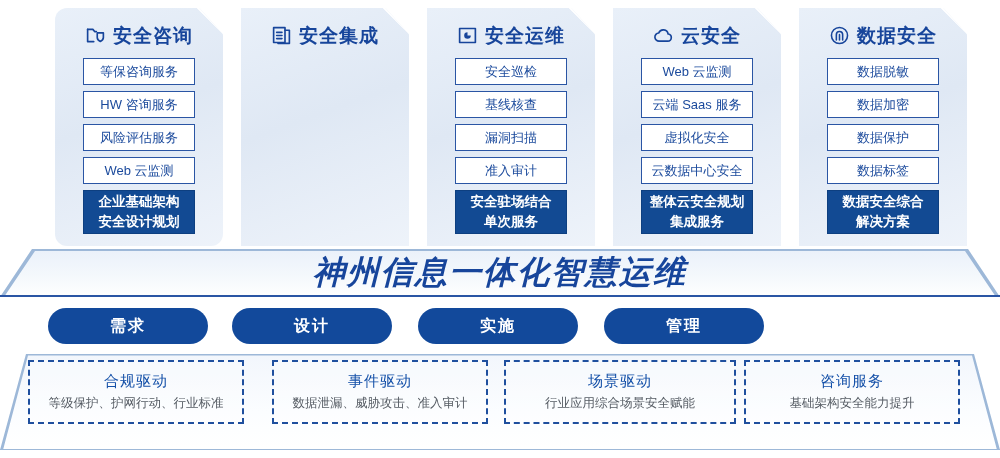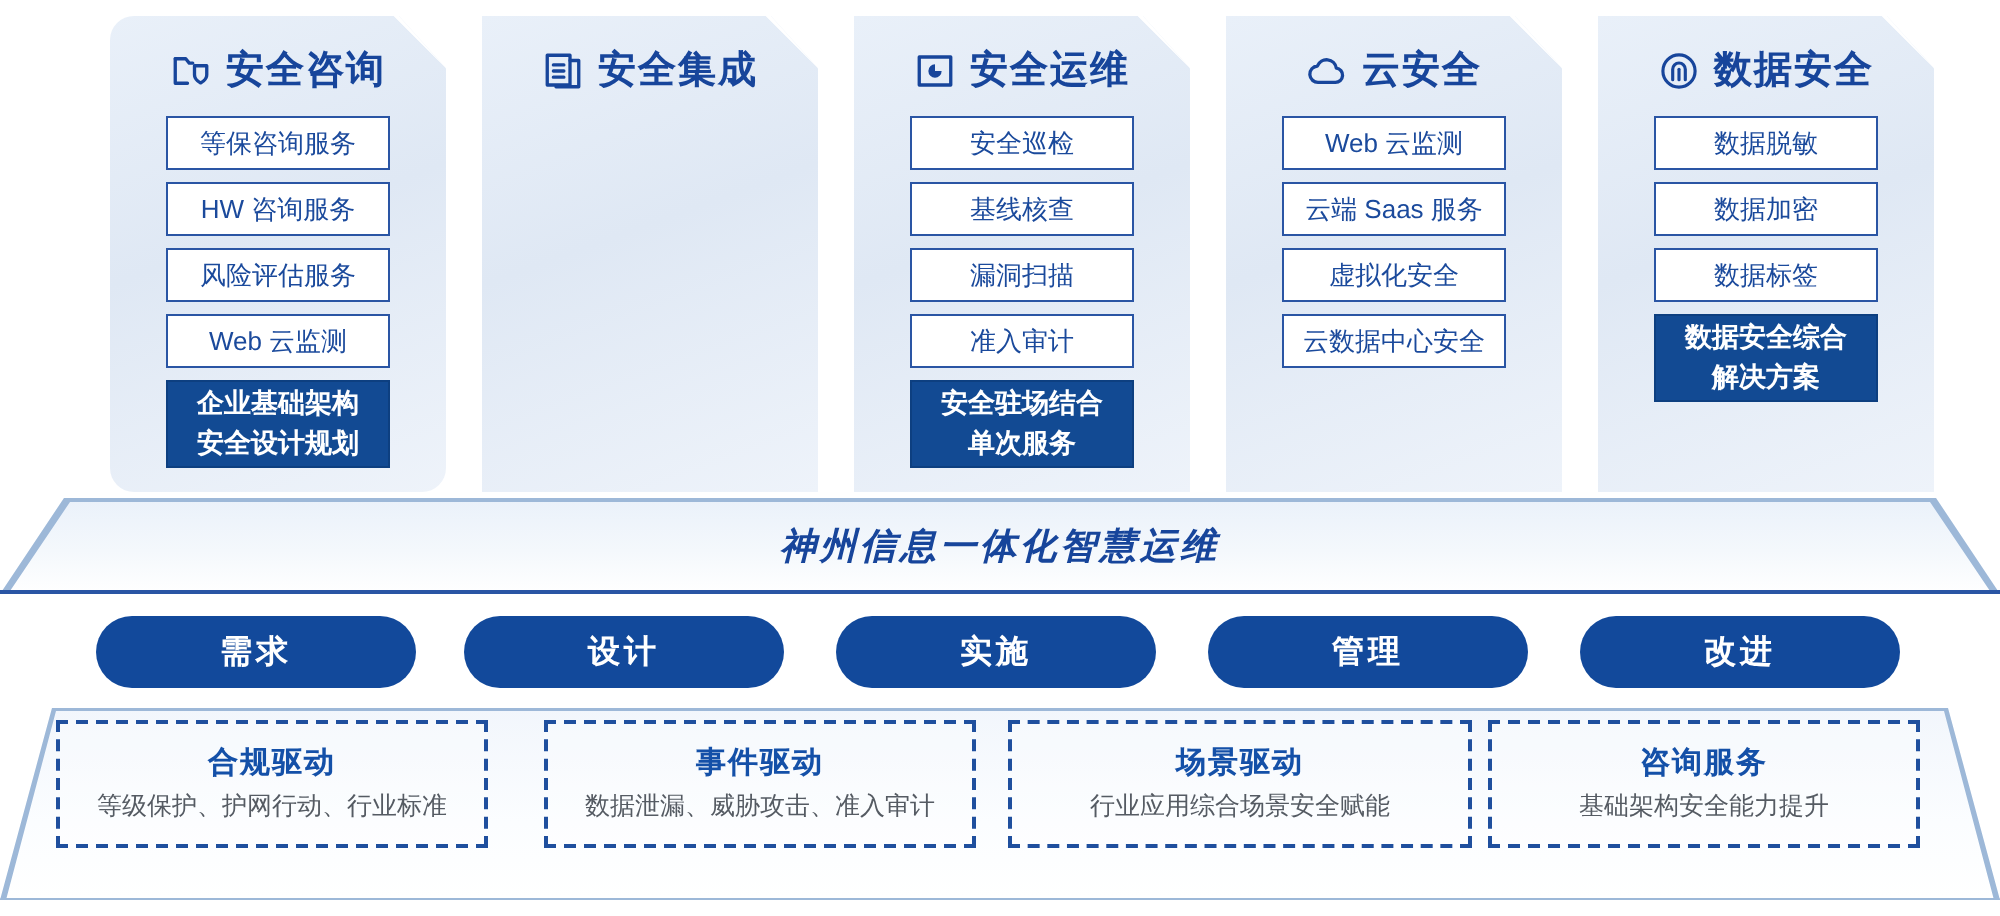--- a/index.html
+++ b/index.html
@@ -69,21 +69,21 @@
     position:absolute;left:0;top:249px;width:1000px;height:48px;
     -webkit-clip-path:polygon(3.2% 0, 96.8% 0, 100% 100%, 99.6% 100%, 96.5% 2px, 3.5% 2px, 0.4% 100%, 0 100%);
     clip-path:polygon(3.2% 0, 96.8% 0, 100% 100%, 99.6% 100%, 96.5% 2px, 3.5% 2px, 0.4% 100%, 0 100%);
     background:#9db8d8;
     pointer-events:none;
   }
   .banner-base{
     position:absolute;left:0;top:295px;width:1000px;height:2px;background:#2a55a4;
   }
   .banner-text{
-    font-size:18px;font-weight:bold;font-style:italic;color:#17459b;
+    font-size:32px;font-weight:bold;font-style:italic;color:#17459b;
     letter-spacing:2px;
   }
 
   
   .pills{position:absolute;left:0;top:308px;width:1000px;height:38px;}
   .pill{
     position:absolute;top:0;width:160px;height:36px;border-radius:18px;
     background:#12499b;color:#ffffff;font-size:16px;
     display:flex;align-items:center;justify-content:center;letter-spacing:2px;font-weight:bold;
   }
@@ -105,21 +105,21 @@
     background:#9db8d8;pointer-events:none;
   }
   .drivers{position:absolute;left:0;top:360px;width:1000px;height:84px;}
   .driver{
     position:absolute;top:0;width:216px;height:64px;
     border:2px dashed #1f4f9e;box-sizing:border-box;
     display:flex;flex-direction:column;align-items:center;justify-content:center;
     background:rgba(255,255,255,0.25);
   }
   .d0{left:28px;}.d1{left:272px;}.d2{left:504px;width:232px;}.d3{left:744px;}
-  .driver-title{font-size:15px;font-weight:bold;color:#1450a8;letter-spacing:1px;margin-bottom:4px;}
+  .driver-title{font-size:15px;font-weight:normal;color:#1450a8;letter-spacing:1px;margin-bottom:4px;}
   .driver-sub{font-size:12.5px;color:#555b63;white-space:nowrap;font-family:Liberation Mono, monospace;}
 </style>
 </head>
 <body>
 
 <div id="stage">
 
   <div class="pillars">
 
     <div class="pillar p0">
@@ -187,58 +187,62 @@
             <path d="M7.2 18.5h9.6a4.1 4.1 0 0 0 .5-8.17 5.6 5.6 0 0 0-10.75-1.2A3.9 3.9 0 0 0 7.2 18.5z"></path>
           </svg>
         </span>
         <span class="pillar-title">云安全</span>
       </div>
       <div class="items">
         <div class="item">Web 云监测</div>
         <div class="item">云端 Saas 服务</div>
         <div class="item">虚拟化安全</div>
         <div class="item">云数据中心安全</div>
+        <div class="item-hl">
+          <span>整体云安全规划</span>
+          <span>集成服务</span>
+        </div>
       </div>
     </div>
 
     <div class="pillar p4">
       <div class="pillar-head">
         <span class="ic">
           <svg viewBox="0 0 24 24" width="21" height="21" fill="none" stroke="#17459b" stroke-width="1.8" stroke-linejoin="round" stroke-linecap="round">
             <circle cx="12" cy="12" r="9.2"></circle>
             <path d="M8.4 17V11a3.6 3.6 0 0 1 7.2 0v6"></path>
             <path d="M12 17v-6"></path>
           </svg>
         </span>
         <span class="pillar-title">数据安全</span>
       </div>
       <div class="items">
         <div class="item">数据脱敏</div>
         <div class="item">数据加密</div>
+        <div class="item">数据保护</div>
         <div class="item">数据标签</div>
         <div class="item-hl">
           <span>数据安全综合</span>
           <span>解决方案</span>
         </div>
       </div>
     </div>
   </div>
 
   <div class="banner">
     <span class="banner-text">神州信息一体化智慧运维</span>
   </div>
   <div class="banner-edge"></div>
   <div class="banner-base"></div>
 
   <div class="pills">
     <div class="pill q0">需求</div>
     <div class="pill q1">设计</div>
     <div class="pill q2">实施</div>
     <div class="pill q3">管理</div>
-    <div class="pill q4">改进</div>
   </div>
 
   <div class="band"></div>
   <div class="band-edge"></div>
   <div class="drivers">
     <div class="driver d0">
       <span class="driver-title">合规驱动</span>
       <span class="driver-sub">等级保护、护网行动、行业标准</span>
     </div>
     <div class="driver d1">

